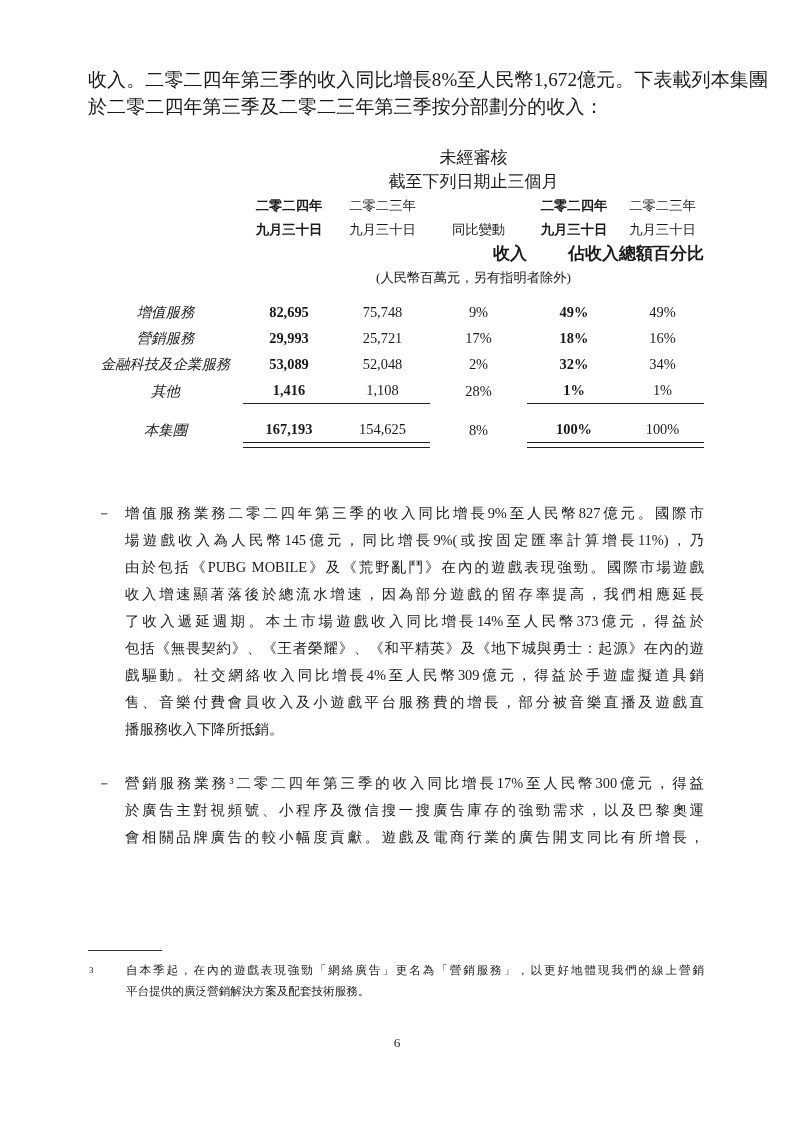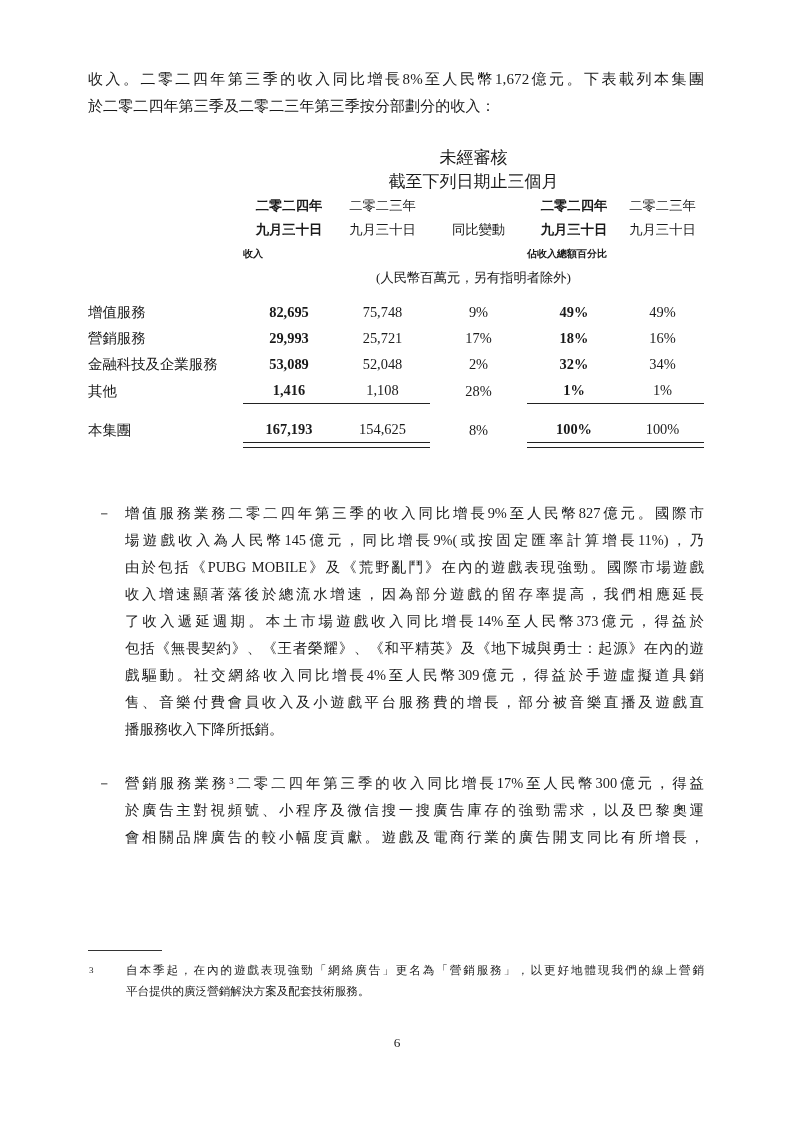--- a/index.html
+++ b/index.html
@@ -21,21 +21,21 @@
     width: 794px;
     height: 1123px;
   }
 
   
   .intro {
     position: absolute;
     left: 88px;
     top: 66px;
     width: 616px;
-    font-size: 15px;
+    font-size: 19px;
     line-height: 27px;
     text-align: justify;
     text-justify: inter-ideograph;
     letter-spacing: 0.1px;
   }
   .intro .ln { display: block; white-space: nowrap; }
   .intro .ln.j {
     display: block;
     text-align: justify;
     text-align-last: justify;
@@ -67,47 +67,48 @@
     font-weight: normal;
   }
   .hdr-cell {
     text-align: center;
     font-size: 13.3px;
     line-height: 24px;
     white-space: nowrap;
   }
   .hdr-cell.bold { font-weight: bold; margin-top: 16px; }
   .hdr-span-c {
-    text-align: left;
-    font-size: 10px;
+    text-align: right;
+    font-size: 17px;
     line-height: 24px;
     white-space: nowrap;
   }
   .hdr-span-c.bold { font-weight: bold; }
 
   .unaudited {
     text-align: center;
     font-weight: bold;
     font-size: 17px;
     line-height: 24px;
   }
   .units {
     text-align: center;
     font-size: 13.3px;
     line-height: 24px;
     padding-top: 2px;
     margin-top: 28px;
   }
 
   .rowlabel {
-    text-align: left;
+    text-align: center;
     font-size: 14.4px;
     line-height: 26px;
     white-space: nowrap;
     padding-left: 1px;
+    font-style: italic;
   }
   .num {
     text-align: center;
     font-size: 14.4px;
     line-height: 26px;
     white-space: nowrap;
     padding-right: 1px;
   }
   .num.b { font-weight: bold; }
 

